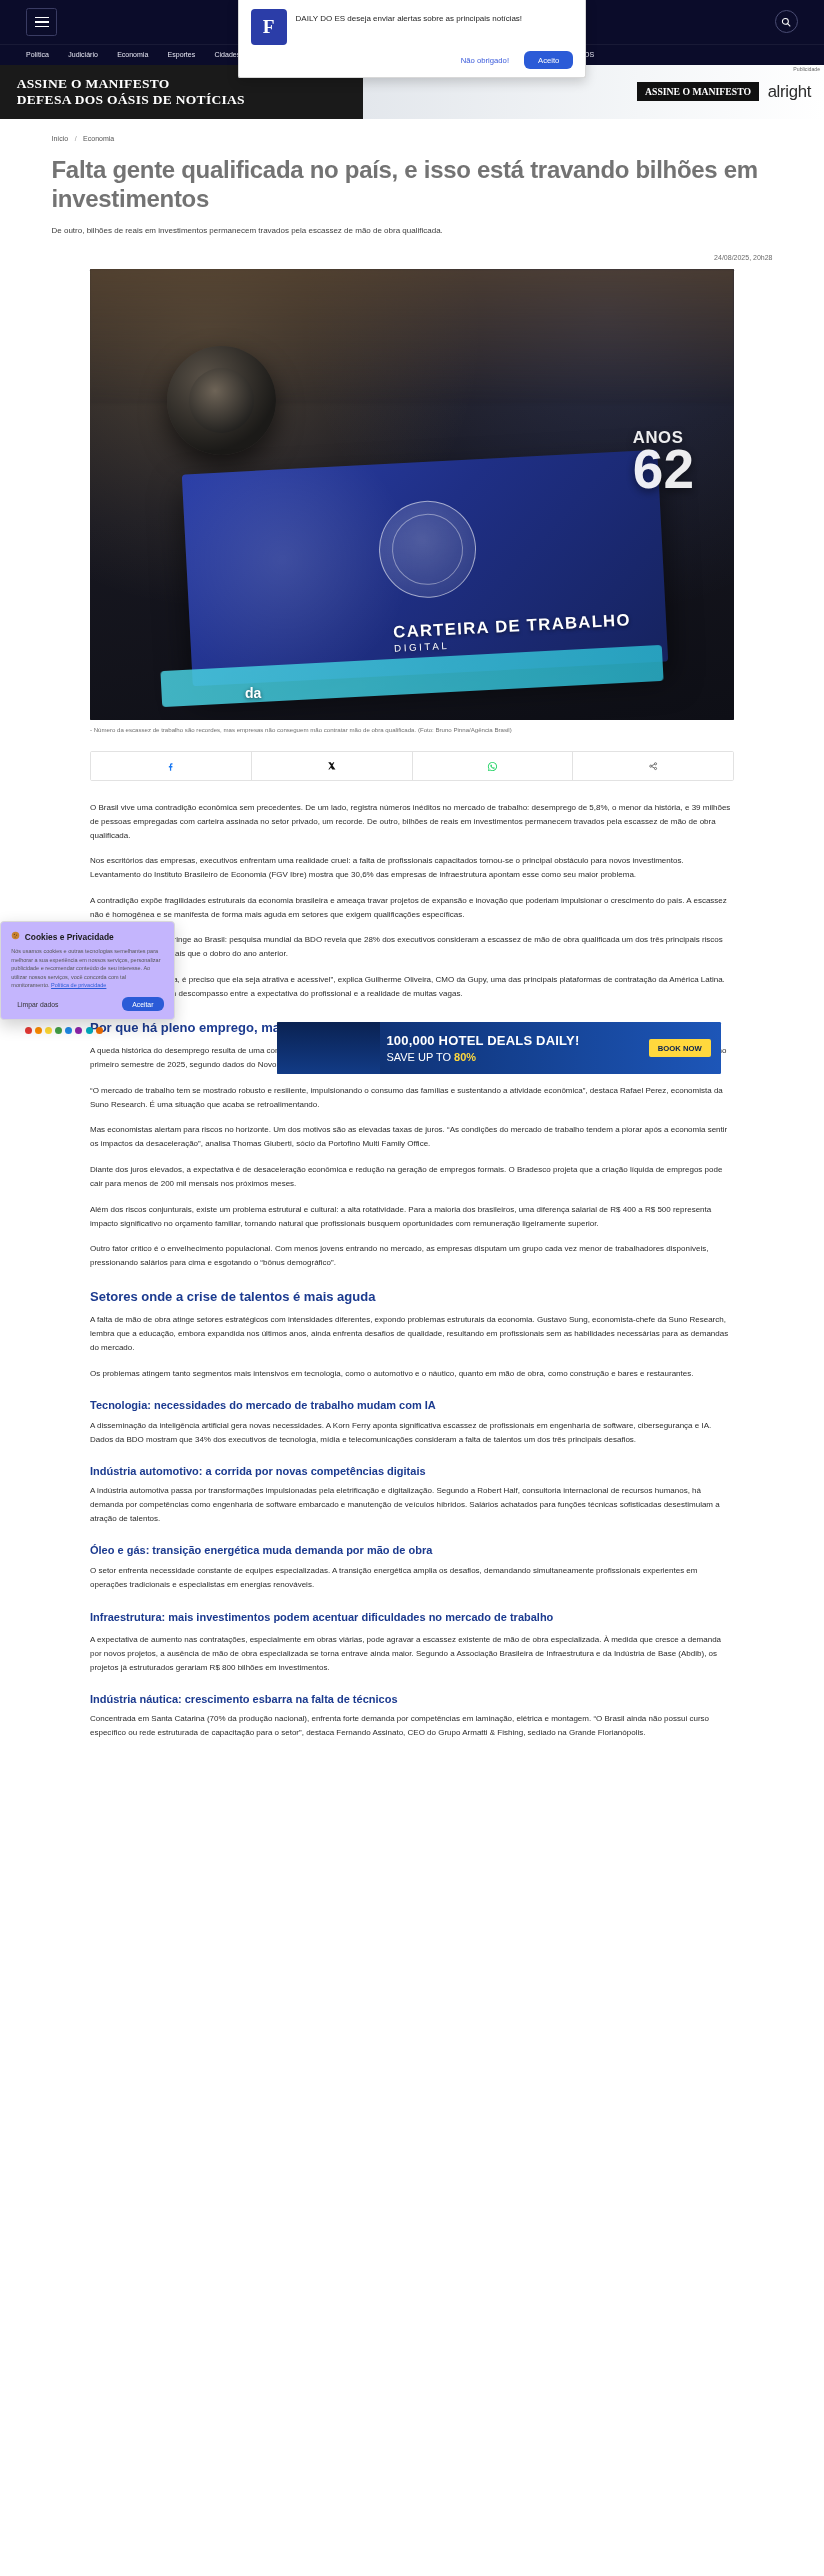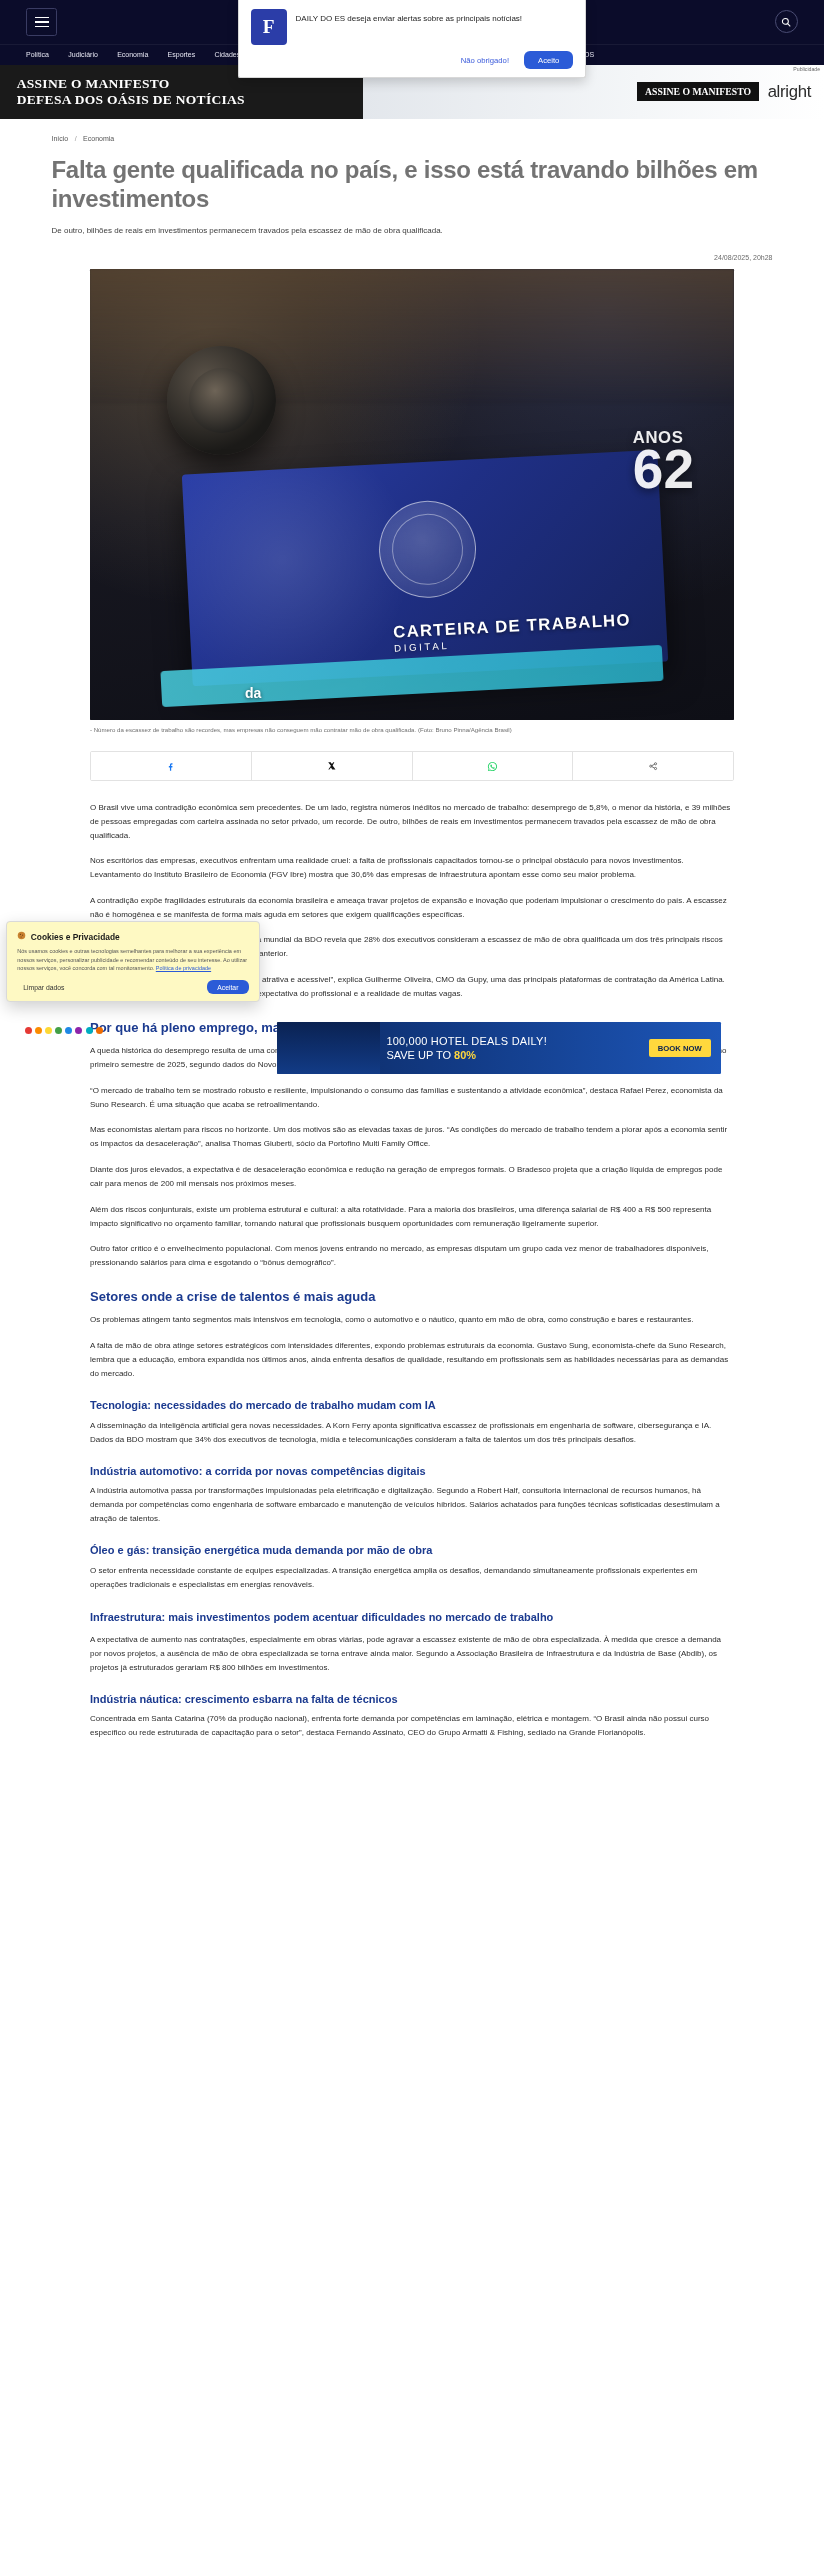--- a/index.html
+++ b/index.html
@@ -198,22 +198,22 @@
     border-radius:3.9px; transform:rotate(-3deg); filter:blur(0.6px); opacity:.85;
   }
   .hero-da {
     position:absolute; left:155px; bottom:19.3px;
     color:#fff; font-size:14px; font-weight:bold; text-shadow:0 1.3px 3.9px rgba(0,0,0,.6);
   }
   .figcaption { width:644px; margin:6.4px auto 0; font-size:6.1px; color:#6f6f6f; }
 
   
   .cookie {
-    position:absolute; left:6px; top:921px; width:254px;
-    background:#fef9c3; border:0.6px solid #d9d9d9; border-radius:3.9px;
+    position:absolute; left:0; top:921px; width:175px;
+    background:#c4b5fd; border:0.6px solid #d9d9d9; border-radius:3.9px;
     box-shadow:0 5.2px 15.5px rgba(0,0,0,.18);
     padding:9px 10.3px 7.7px 10.3px;
     z-index:50;
   }
   .cookie h4 { margin:0 0 5.2px 0; font-size:8.4px; display:flex; align-items:center; gap:4.5px; }
   .cookie p { margin:0; font-size:5.5px; color:#555; line-height:1.55; }
   .cookie a { color:#2b5bd7; text-decoration:underline; }
   .cookie-actions { display:flex; justify-content:space-between; align-items:center; margin-top:7.7px; }
   .cookie .btn-link { background:none;border:none;font-size:6.8px;color:#333;cursor:pointer; }
   .cookie .btn-blue { padding:3.2px 10.3px; font-size:6.8px; }
@@ -225,21 +225,21 @@
     z-index:45; overflow:hidden; border-radius:1.3px;
     display:flex; align-items:center;
   }
   .hotelad .city {
     width:103px; height:100%;
     background:
       linear-gradient(180deg,#0a2252,#123b86),
       repeating-linear-gradient(90deg, rgba(255,255,255,.08) 0 3.9px, transparent 3.9px 9px);
   }
   .hotelad .txt { flex:1; padding-left:6.4px; color:#fff; }
-  .hotelad .t1 { font-weight:normal; font-size:11px; letter-spacing:0.2px; }
+  .hotelad .t1 { font-weight:bold; font-size:13px; letter-spacing:0.2px; }
   .hotelad .t2 { font-size:11px; margin-top:2.6px; }
   .hotelad .t2 b { color:#ffd83d; }
   .hotelad .book {
     background:#ffd83d; color:#0a2252; font-weight:bold; font-size:7.7px;
     padding:4.5px 9px; border-radius:1.9px; margin-right:10.3px; cursor:pointer;
   }
 
   
   .dots { position:absolute; left:24.5px; top:1027px; display:flex; gap:3.2px; z-index:46; }
   .dots i { width:7px;height:7px;border-radius:50%;display:block; }
@@ -397,22 +397,22 @@
 
       <h2>Por que há pleno emprego, mas falta gente qualificada?</h2>
       <p>A queda histórica do desemprego resulta de uma combinação única de fatores conjunturais e estruturais no Brasil. A economia aquecida favorece a criação de novos postos: só no primeiro semestre de 2025, segundo dados do Novo Caged, foi gerado 1,22 milhão de empregos formais – média superior a 200 mil por mês.</p>
       <p>“O mercado de trabalho tem se mostrado robusto e resiliente, impulsionando o consumo das famílias e sustentando a atividade econômica”, destaca Rafael Perez, economista da Suno Research. É uma situação que acaba se retroalimentando.</p>
       <p>Mas economistas alertam para riscos no horizonte. Um dos motivos são as elevadas taxas de juros. “As condições do mercado de trabalho tendem a piorar após a economia sentir os impactos da desaceleração”, analisa Thomas Giuberti, sócio da Portofino Multi Family Office.</p>
       <p>Diante dos juros elevados, a expectativa é de desaceleração econômica e redução na geração de empregos formais. O Bradesco projeta que a criação líquida de empregos pode cair para menos de 200 mil mensais nos próximos meses.</p>
       <p>Além dos riscos conjunturais, existe um problema estrutural e cultural: a alta rotatividade. Para a maioria dos brasileiros, uma diferença salarial de R$ 400 a R$ 500 representa impacto significativo no orçamento familiar, tornando natural que profissionais busquem oportunidades com remuneração ligeiramente superior.</p>
       <p>Outro fator crítico é o envelhecimento populacional. Com menos jovens entrando no mercado, as empresas disputam um grupo cada vez menor de trabalhadores disponíveis, pressionando salários para cima e esgotando o “bônus demográfico”.</p>
 
       <h2>Setores onde a crise de talentos é mais aguda</h2>
+      <p>A falta de mão de obra atinge setores estratégicos com intensidades diferentes, expondo problemas estruturais da economia. Gustavo Sung, economista-chefe da Suno Research, lembra que a educação, embora expandida nos últimos anos, ainda enfrenta desafios de qualidade, resultando em profissionais sem as habilidades necessárias para as demandas do mercado.</p>
       <p>Os problemas atingem tanto segmentos mais intensivos em tecnologia, como o automotivo e o náutico, quanto em mão de obra, como construção e bares e restaurantes.</p>
-      <p>A falta de mão de obra atinge setores estratégicos com intensidades diferentes, expondo problemas estruturais da economia. Gustavo Sung, economista-chefe da Suno Research, lembra que a educação, embora expandida nos últimos anos, ainda enfrenta desafios de qualidade, resultando em profissionais sem as habilidades necessárias para as demandas do mercado.</p>
 
       <h3>Tecnologia: necessidades do mercado de trabalho mudam com IA</h3>
       <p>A disseminação da inteligência artificial gera novas necessidades. A Korn Ferry aponta significativa escassez de profissionais em engenharia de software, cibersegurança e IA. Dados da BDO mostram que 34% dos executivos de tecnologia, mídia e telecomunicações consideram a falta de talentos um dos três principais desafios.</p>
 
       <h3>Indústria automotivo: a corrida por novas competências digitais</h3>
       <p>A indústria automotiva passa por transformações impulsionadas pela eletrificação e digitalização. Segundo a Robert Half, consultoria internacional de recursos humanos, há demanda por competências como engenharia de software embarcado e manutenção de veículos híbridos. Salários achatados para funções técnicas sofisticadas desestimulam a atração de talentos.</p>
 
       <h3>Óleo e gás: transição energética muda demanda por mão de obra</h3>
       <p>O setor enfrenta necessidade constante de equipes especializadas. A transição energética amplia os desafios, demandando simultaneamente profissionais experientes em operações tradicionais e especialistas em energias renováveis.</p>
 

